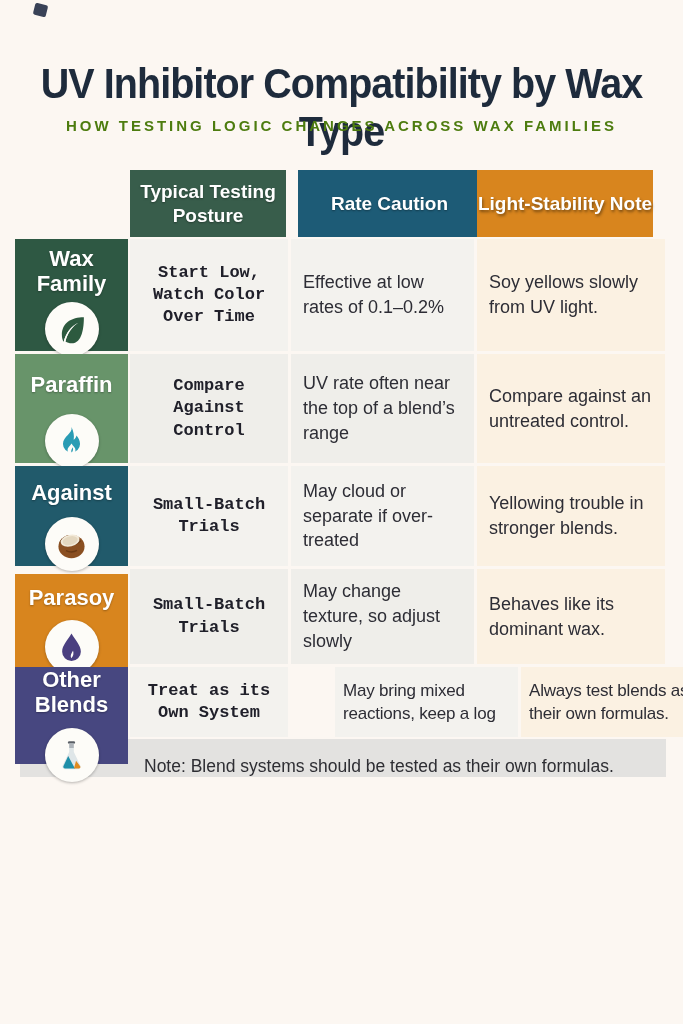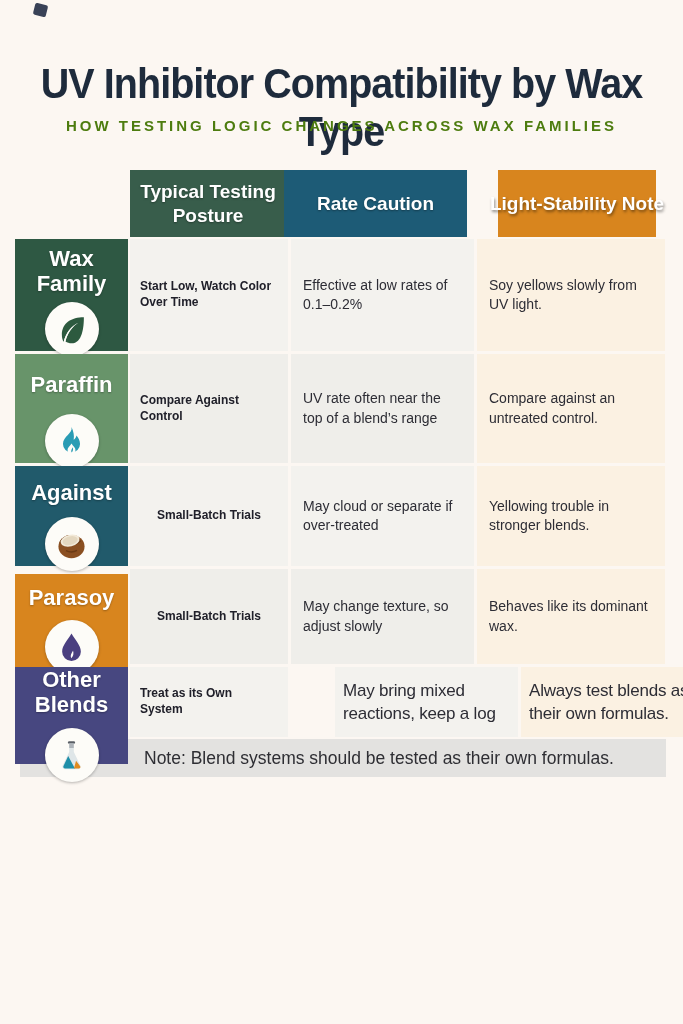--- a/index.html
+++ b/index.html
@@ -14,59 +14,59 @@
     font-size:42px;font-weight:bold;color:var(--title,#1e2b3c);
     letter-spacing:-1px;transform:scaleX(.94);}
   .subtitle{position:absolute;top:117px;left:0;right:0;text-align:center;
     font-size:15px;font-weight:bold;letter-spacing:3px;color:#4d7c0f;}
 
   
   .h-col{position:absolute;top:170px;height:67px;display:flex;align-items:center;
     justify-content:center;color:#fff;font-weight:bold;font-size:19px;line-height:1.25;
     text-align:center;text-shadow:0 1px 2px rgba(0,0,0,.35);}
   #h-posture{left:130px;width:156px;background:var(--header-green,#385d4b);}
-  #h-rate{left:284px;width:183px;background:var(--header-teal,#1d5b76);}
-  #h-light{left:477px;width:158px;background:var(--header-orange,#d8851e);
-    white-space:nowrap;overflow:visible;text-shadow:1px 2px 3px rgba(0,0,0,.45);margin-left:21px;}
+  #h-rate{left:298px;width:183px;background:var(--header-teal,#1d5b76);}
+  #h-light{left:477px;width:176px;background:var(--header-orange,#d8851e);
+    white-space:nowrap;overflow:visible;text-shadow:1px 2px 3px rgba(0,0,0,.45);}
 
   
   .rlabel{position:absolute;left:15px;width:113px;z-index:2;}
   .rlabel .ltext{position:absolute;top:0;left:0;right:0;height:calc(100% - 46px);
     display:flex;align-items:center;justify-content:center;color:#fff;font-weight:bold;
     font-size:22px;line-height:1.12;text-align:center;text-shadow:0 1px 2px rgba(0,0,0,.3);}
   .rlabel .circle{position:absolute;left:50%;transform:translateX(-50%);bottom:-5px;
     width:54px;height:54px;border-radius:50%;background:#fdfcf8;
     box-shadow:0 1px 3px rgba(0,0,0,.28);display:flex;align-items:center;justify-content:center;}
   #r-wax{top:239px;height:112px;background:var(--row-wax,#2e5843);}
   #r-paraffin{top:354px;height:109px;background:var(--row-paraffin,#68946a);}
   #r-coconut{top:466px;height:100px;background:var(--row-coconut,#215a6b);}
   #r-parasoy{top:574px;height:95px;background:var(--row-parasoy,#d8851e);}
   #r-blends{top:667px;height:97px;background:var(--row-blends,#474780);}
   #r-blends .circle{bottom:-18px;}
   .circle svg{width:33px;height:33px;display:block;}
 
   
   .cell{position:absolute;display:flex;align-items:center;justify-content:center;
-    color:#2d2d35;font-size:14px;line-height:1.38;box-sizing:border-box;z-index:1;}
+    color:#2d2d35;font-size:18px;line-height:1.38;box-sizing:border-box;z-index:1;}
   .c-posture{left:130px;width:158px;background:var(--cell-bg,#f3f2ee);
-    font-weight:bold;color:#20202a;font-size:12px;text-align:left;padding:0 10px;line-height:1.3;}
+    font-weight:bold;color:#20202a;font-size:17px;text-align:center;padding:0 10px;line-height:1.3;font-family:Liberation Mono, monospace;}
   .c-rate{left:291px;width:183px;background:var(--cell-bg,#f3f2ee);padding:0 12px;}
   .c-light{left:477px;width:188px;background:var(--cell-bg-cream,#fbf1e2);padding:12px 12px;}
   .c-rate .ct,.c-light .ct{text-align:left;display:block;}
   .row1{top:239px;height:112px;}
   .row2{top:354px;height:109px;}
   .row3{top:466px;height:100px;}
   .row4{top:569px;height:95px;}
   .row5{top:667px;height:70px;}
   .row2.c-posture,.row2.c-rate,.row4.c-posture,.row4.c-rate{background:#efeeea;}
   .row5.c-rate,.row5.c-light{font-size:17px;padding:0 8px;letter-spacing:-.2px;margin-left:44px;}
 
   
   .note{position:absolute;left:20px;top:739px;width:646px;height:38px;
-    background:var(--note-bg,#e3e2e0);display:flex;align-items:center;z-index:1;
+    background:var(--note-bg,#e3e2e0);display:flex;align-items:flex-end;z-index:1;
     font-size:17.5px;color:#2e2e33;box-sizing:border-box;padding-left:124px;}
 </style>
 </head>
 <body style="--page-bg: #fcf7f2; --title: #1e2b3c; --header-green: #385d4b; --header-teal: #1d5b76; --header-orange: #d8851e; --row-wax: #2e5843; --row-paraffin: #68946a; --row-coconut: #215a6b; --row-parasoy: #d8851e; --row-blends: #474780; --cell-bg: #f3f2ee; --cell-bg-cream: #fbf1e2; --note-bg: #e3e2e0;">
 
 <div class="artifact"></div>
 
 <div class="title">UV Inhibitor Compatibility by Wax Type</div>
 <div class="subtitle">HOW TESTING LOGIC CHANGES ACROSS WAX FAMILIES</div>
 

